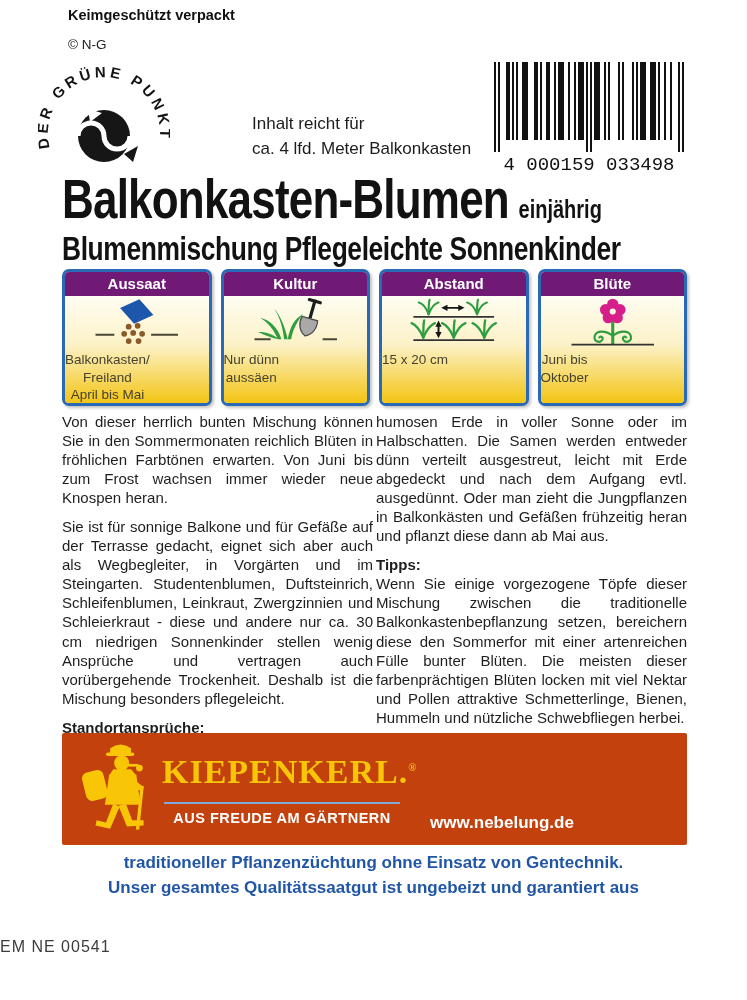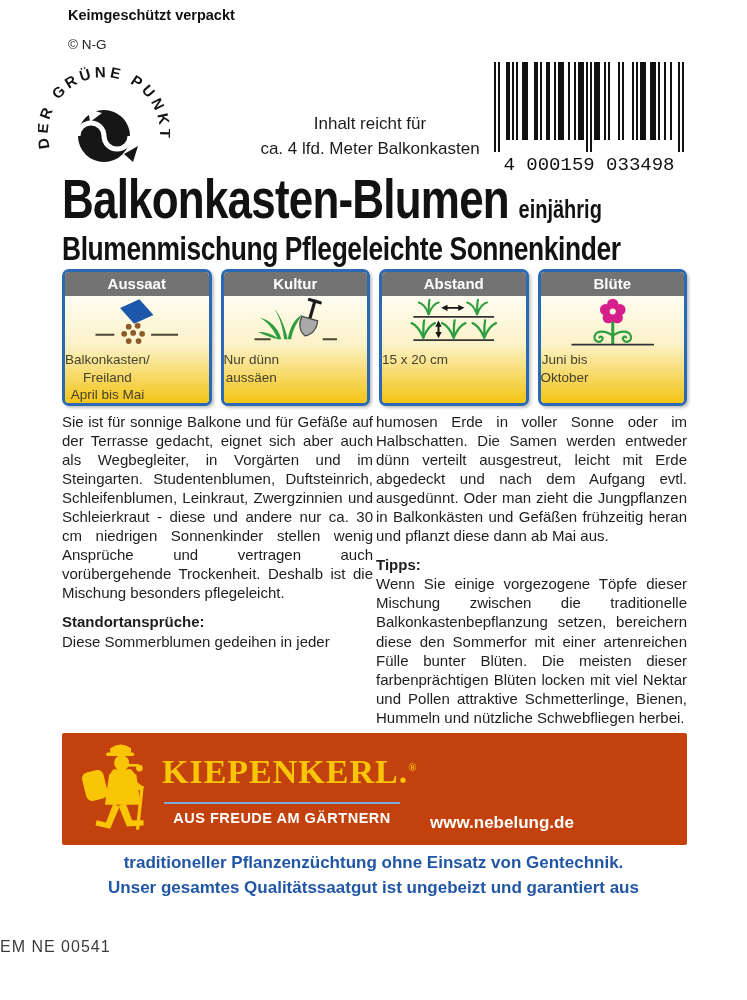--- a/index.html
+++ b/index.html
@@ -3,41 +3,41 @@
 <meta charset="utf-8">
 <style>
   * { box-sizing: border-box; margin: 0; padding: 0; }
   body { background:#fff; font-family:"Liberation Sans", sans-serif; }
   .page { position:relative; width:747px; height:1000px; background:#fff; overflow:hidden; }
 
   
   .protected { position:absolute; left:68px; top:7px; font-size:14.5px; font-weight:bold; color:#111; }
   .copyright { position:absolute; left:68px; top:37px; font-size:13.5px; color:#222; }
   .green-dot { position:absolute; left:38px; top:56px; }
-  .content-note { position:absolute; left:252px; top:112px; width:236px; text-align:center;
+  .content-note { position:absolute; left:252px; top:112px; width:236px; 
                   font-size:17px; line-height:1.45; color:#1c1c1c; }
   .barcode { position:absolute; left:489px; top:62px; width:200px; text-align:center; }
   .barcode svg { display:block; margin:0 auto; }
   .barcode-number { font-family:"Liberation Mono", monospace; font-size:19px; color:#111;
                     margin-top:2px; letter-spacing:0px; white-space:pre; }
 
   
   .title-wrap { position:absolute; left:62px; top:172px; width:800px;
                 transform:scaleX(0.80); transform-origin:0 0; color:#121212; }
   .title-main { font-size:55px; font-weight:bold; letter-spacing:-1px; line-height:1.0; }
   .title-suffix { font-size:25px; font-weight:bold; margin-left:12px; letter-spacing:0; }
   .title-sub { font-size:33px; font-weight:bold; letter-spacing:-0.5px; margin-top:3px; }
 
   
   .ibox-row { position:absolute; left:62px; top:269px; width:625px; height:137px;
               display:flex; gap:9px; }
   .ibox { flex:1; border:3px solid #2a69b4; border-radius:7px; overflow:hidden;
           background:#fdf9e4; box-shadow:2px 2px 3px rgba(120,120,120,0.45);
           display:flex; flex-direction:column; }
-  .ibox-head { background:#737373; color:#fff; font-weight:bold; font-size:15px;
+  .ibox-head { background:#701a75; color:#fff; font-weight:bold; font-size:15px;
                text-align:center; padding:3px 0 4px; }
   .ibox-body { flex:1; display:flex; flex-direction:column; align-items:flex-start;
                background:linear-gradient(#fffdf2 0%, #fcf2c8 45%, #f3c413 100%);
                padding-top:2px; }
   .ibox-icon { width:100%; height:52px; flex:none; }
   .ibox-text { font-size:13.5px; color:#45422e; text-align:center; line-height:1.3;
                white-space:pre-line; margin-top:1px; }
 
   
   .col { position:absolute; top:412px; width:311px; font-size:15px; line-height:1.27;
@@ -257,20 +257,21 @@
           </g>
           <line x1="4" y1="52" x2="96" y2="52" stroke="#333" stroke-width="2.2"></line>
         </svg>
         <div class="ibox-text">Juni bis
 Oktober</div>
       </div>
     </div>
   </div>
 
   <div class="col col-left">
+    <p>Von dieser herrlich bunten Mischung können Sie in den Sommermonaten reichlich Blüten in fröhlichen Farbtönen erwarten. Von Juni bis zum Frost wachsen immer wieder neue Knospen heran.</p>
     <p>Sie ist für sonnige Balkone und für Gefäße auf der Terrasse gedacht, eignet sich aber auch als Wegbegleiter, in Vorgärten und im Steingarten. Studentenblumen, Duftsteinrich, Schleifenblumen, Leinkraut, Zwergzinnien und Schleierkraut - diese und andere nur ca. 30 cm niedrigen Sonnenkinder stellen wenig Ansprüche und vertragen auch vorübergehende Trockenheit. Deshalb ist die Mischung besonders pflegeleicht.</p>
     <p class="subhead">Standortansprüche:</p>
     <p>Diese Sommerblumen gedeihen in jeder</p>
   </div>
   <div class="col col-right">
     <p>humosen Erde in voller Sonne oder im Halbschatten. Die Samen werden entweder dünn verteilt ausgestreut, leicht mit Erde abgedeckt und nach dem Aufgang evtl. ausgedünnt. Oder man zieht die Jungpflanzen in Balkonkästen und Gefäßen frühzeitig heran und pflanzt diese dann ab Mai aus.</p>
     <p class="subhead">Tipps:</p>
     <p>Wenn Sie einige vorgezogene Töpfe dieser Mischung zwischen die traditionelle Balkonkastenbepflanzung setzen, bereichern diese den Sommerfor mit einer artenreichen Fülle bunter Blüten. Die meisten dieser farbenprächtigen Blüten locken mit viel Nektar und Pollen attraktive Schmetterlinge, Bienen, Hummeln und nützliche Schwebfliegen herbei.</p>
   </div>
 

